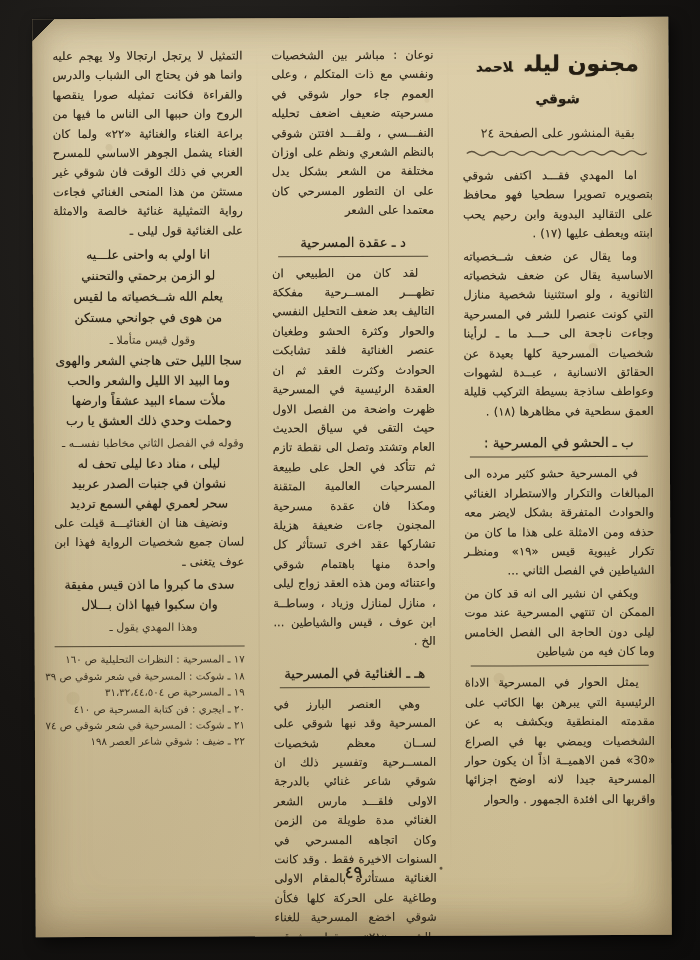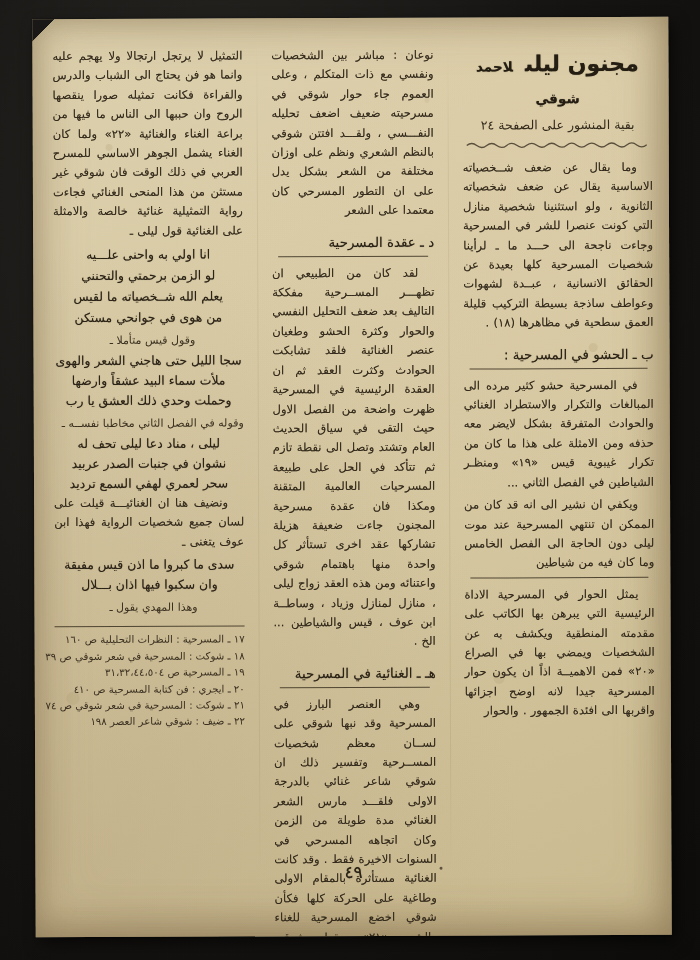--- a/index.html
+++ b/index.html
@@ -116,21 +116,21 @@
     text-shadow: 0 0 0.6px rgba(52,43,28,0.45);
     word-spacing: 0.5px;
   }
   p.body-text.first { text-indent: 16px; }
 
   
   .section-heading {
     margin: 9px 0 2px 0;
     font-size: 13.4px;
     line-height: 20px;
-    text-align: right;
+    text-align: center;
     color: #2b2316;
     text-shadow: 0 0 0.7px rgba(43,35,22,0.6);
     letter-spacing: 0.2px;
   }
   .heading-rule {
     height: 0;
     border-top: 1.6px solid #3a3020;
     margin: 1px 6px 7px 6px;
     opacity: 0.85;
   }
@@ -157,21 +157,21 @@
   #article-title .author {
     font-size: 13.5px;
     margin-right: 12px;
     letter-spacing: 0;
   }
   #article-subtitle {
     font-size: 12.6px;
     line-height: 20px;
     text-align: center;
     color: #342b1c;
-    margin: 2px 0 0 0;
+    margin: 10px 0 0 0;
   }
 
   
   .poem-intro {
     margin: 4px 0 1px 8px;
     font-size: 11px;
     line-height: 18px;
     text-align: center;
     color: #3a301f;
   }
@@ -239,31 +239,32 @@
           <span>مجنون ليلى</span><span class="author">لاحمد شوقي</span>
         </div>
         <div id="article-subtitle">بقية المنشور على الصفحة ٢٤</div>
 
         <div class="wave-rule">
           <svg width="186" height="9" viewBox="0 0 186 9" xmlns="http://www.w3.org/2000/svg">
             <path d="M2 5 q5 -4 10 0 t10 0 t10 0 t10 0 t10 0 t10 0 t10 0 t10 0 t10 0 t10 0 t10 0 t10 0 t10 0 t10 0 t10 0 t10 0 t10 0 t10 0" fill="none" stroke="#3a3020" stroke-width="1.3" opacity="0.8"></path>
           </svg>
         </div>
 
+        <p class="body-text first">اما المهدي فقـــد اكتفى شوقي بتصويره تصويرا سطحيا فهو محافظ على التقاليد البدوية وابن رحيم يحب ابنته ويعطف عليها (١٧) .</p>
         <p class="body-text first">وما يقال عن ضعف شــخصياته الاساسية يقال عن ضعف شخصياته الثانوية ، ولو استثنينا شخصية منازل التي كونت عنصرا للشر في المسرحية وجاءت ناجحة الى حـــد ما ـ لرأينا شخصيات المسرحية كلها بعيدة عن الحقائق الانسانية ، عبــدة لشهوات وعواطف ساذجة بسيطة التركيب قليلة العمق سطحية في مظاهرها (١٨) .</p>
 
         <div class="section-heading">ب ـ الحشو في المسرحية :</div>
         <div class="heading-rule"></div>
 
         <p class="body-text first">في المسرحية حشو كثير مرده الى المبالغات والتكرار والاستطراد الغنائي والحوادث المتفرقة بشكل لايضر معه حذفه ومن الامثلة على هذا ما كان من تكرار غيبوية قيس «١٩» ومنظـر الشياطين في الفصل الثاني ...</p>
         <p class="body-text first">ويكفي ان نشير الى انه قد كان من الممكن ان تنتهي المسرحية عند موت ليلى دون الحاجة الى الفصل الخامس وما كان فيه من شياطين</p>
 
         <div class="heading-rule"></div>
 
-        <p class="body-text first">يمثل الحوار في المسرحية الاداة الرئيسية التي يبرهن بها الكاتب على مقدمته المنطقية ويكشف به عن الشخصيات ويمضي بها في الصراع «٢٠» فمن الاهميــة اذاً ان يكون حوار المسرحية جيدا لانه اوضح اجزائها واقربها الى افئدة الجمهور . والحوار</p>
+        <p class="body-text first">يمثل الحوار في المسرحية الاداة الرئيسية التي يبرهن بها الكاتب على مقدمته المنطقية ويكشف به عن الشخصيات ويمضي بها في الصراع «30» فمن الاهميــة اذاً ان يكون حوار المسرحية جيدا لانه اوضح اجزائها واقربها الى افئدة الجمهور . والحوار</p>
       </div>
 
       <div class="gutter g1"></div>
 
       <div class="column col-mid">
         <p class="body-text">نوعان : مباشر بين الشخصيات ونفسي مع ذات المتكلم ، وعلى العموم جاء حوار شوقي في مسرحيته ضعيف اضعف تحليله النفـــسي ، ولقـــد افتتن شوقي بالنظم الشعري ونظم على اوزان مختلفة من الشعر بشكل يدل على ان التطور المسرحي كان معتمدا على الشعر</p>
 
         <div class="section-heading">د ـ عقدة المسرحية</div>
         <div class="heading-rule"></div>
 
@@ -280,20 +281,21 @@
       <div class="column col-left">
         <p class="body-text">التمثيل لا يرتجل ارتجالا ولا يهجم عليه وانما هو فن يحتاج الى الشباب والدرس والقراءة فكانت تمثيله صورا ينقصها الروح وان حببها الى الناس ما فيها من براعة الغناء والغنائية «٢٢» ولما كان الغناء يشمل الجوهر الاساسي للمسرح العربي في ذلك الوقت فان شوقي غير مستثن من هذا المنحى الغنائي فجاءت رواية التمثيلية غنائية خالصة والامثلة على الغنائية قول ليلى ـ</p>
 
         <p class="poem-line">انا اولي به واحنى علـــيه</p>
         <p class="poem-line">لو الزمن برحمتي والتحنني</p>
         <p class="poem-line">يعلم الله شــخصياته ما لقيس</p>
         <p class="poem-line">من هوى في جوانحي مستكن</p>
 
         <p class="poem-intro">وقول قيس متأملا ـ</p>
         <p class="poem-line tight">سجا الليل حتى هاجني الشعر والهوى</p>
+        <p class="poem-line tight">وما البيد الا الليل والشعر والحب</p>
         <p class="poem-line tight">ملأت سماء البيد عشقاً وارضها</p>
         <p class="poem-line tight">وحملت وحدي ذلك العشق يا رب</p>
 
         <p class="poem-intro">وقوله في الفصل الثاني مخاطبا نفســه ـ</p>
         <p class="poem-line tight">ليلى ، مناد دعا ليلى تحف له</p>
         <p class="poem-line tight">نشوان في جنبات الصدر عربيد</p>
         <p class="poem-line tight">سحر لعمري لهفي السمع ترديد</p>
 
         <p class="body-text first">ونضيف هنا ان الغنائيـــة قيلت على لسان جميع شخصيات الرواية فهذا ابن عوف يتغنى ـ</p>
         <p class="poem-line tight">سدى ما كبروا ما اذن قيس مفيقة</p>

